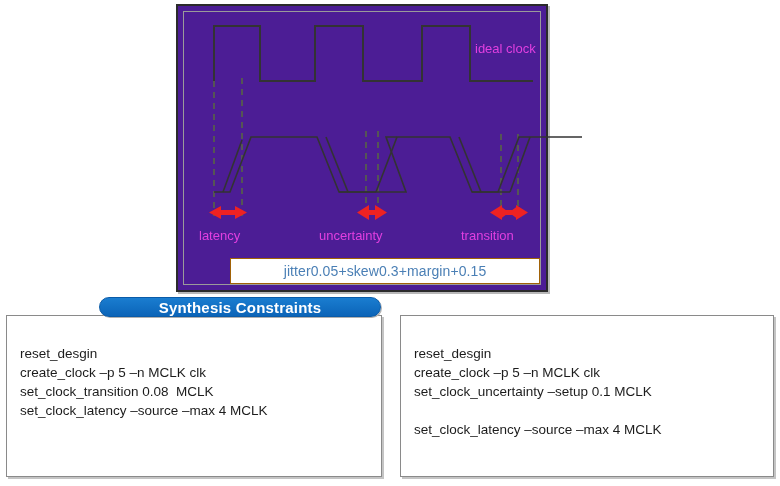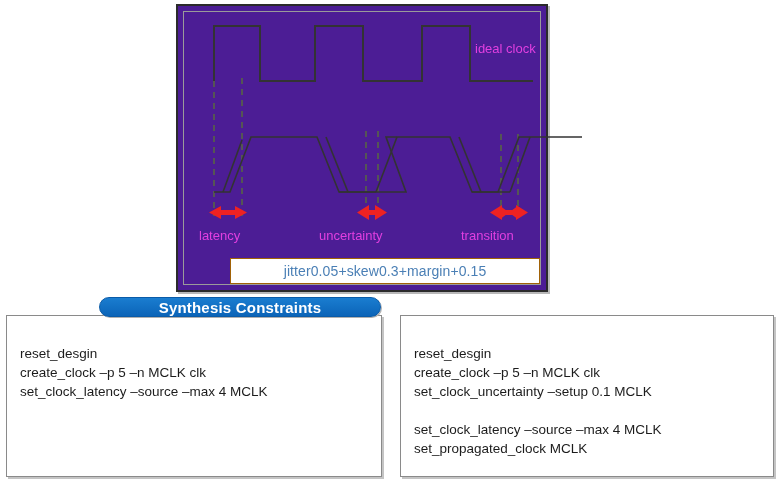--- a/index.html
+++ b/index.html
@@ -215,26 +215,26 @@
   <div id="jitter-box">
     <span id="jitter-text">jitter0.05+skew0.3+margin+0.15</span>
   </div>
 </div>
 
 <div class="panel" id="panel-left">
   <div class="panel-tab" id="tab-synthesis">Synthesis Constraints</div>
   <div class="panel-body">
     <div class="code-line">reset_desgin</div>
     <div class="code-line">create_clock –p 5 –n MCLK clk</div>
+    <div class="code-line">set_clock_transition 0.08  MCLK</div>
     <div class="code-line">set_clock_latency –source –max 4 MCLK</div>
   </div>
 </div>
 
 <div class="panel" id="panel-right">
   <div class="panel-body">
     <div class="code-line">reset_desgin</div>
     <div class="code-line">create_clock –p 5 –n MCLK clk</div>
     <div class="code-line">set_clock_uncertainty –setup 0.1 MCLK</div>
     <div class="code-line">&nbsp;</div>
     <div class="code-line">set_clock_latency –source –max 4 MCLK</div>
-    <div class="code-line">set_propagated_clock MCLK</div>
   </div>
 </div>
 
 </body></html>

